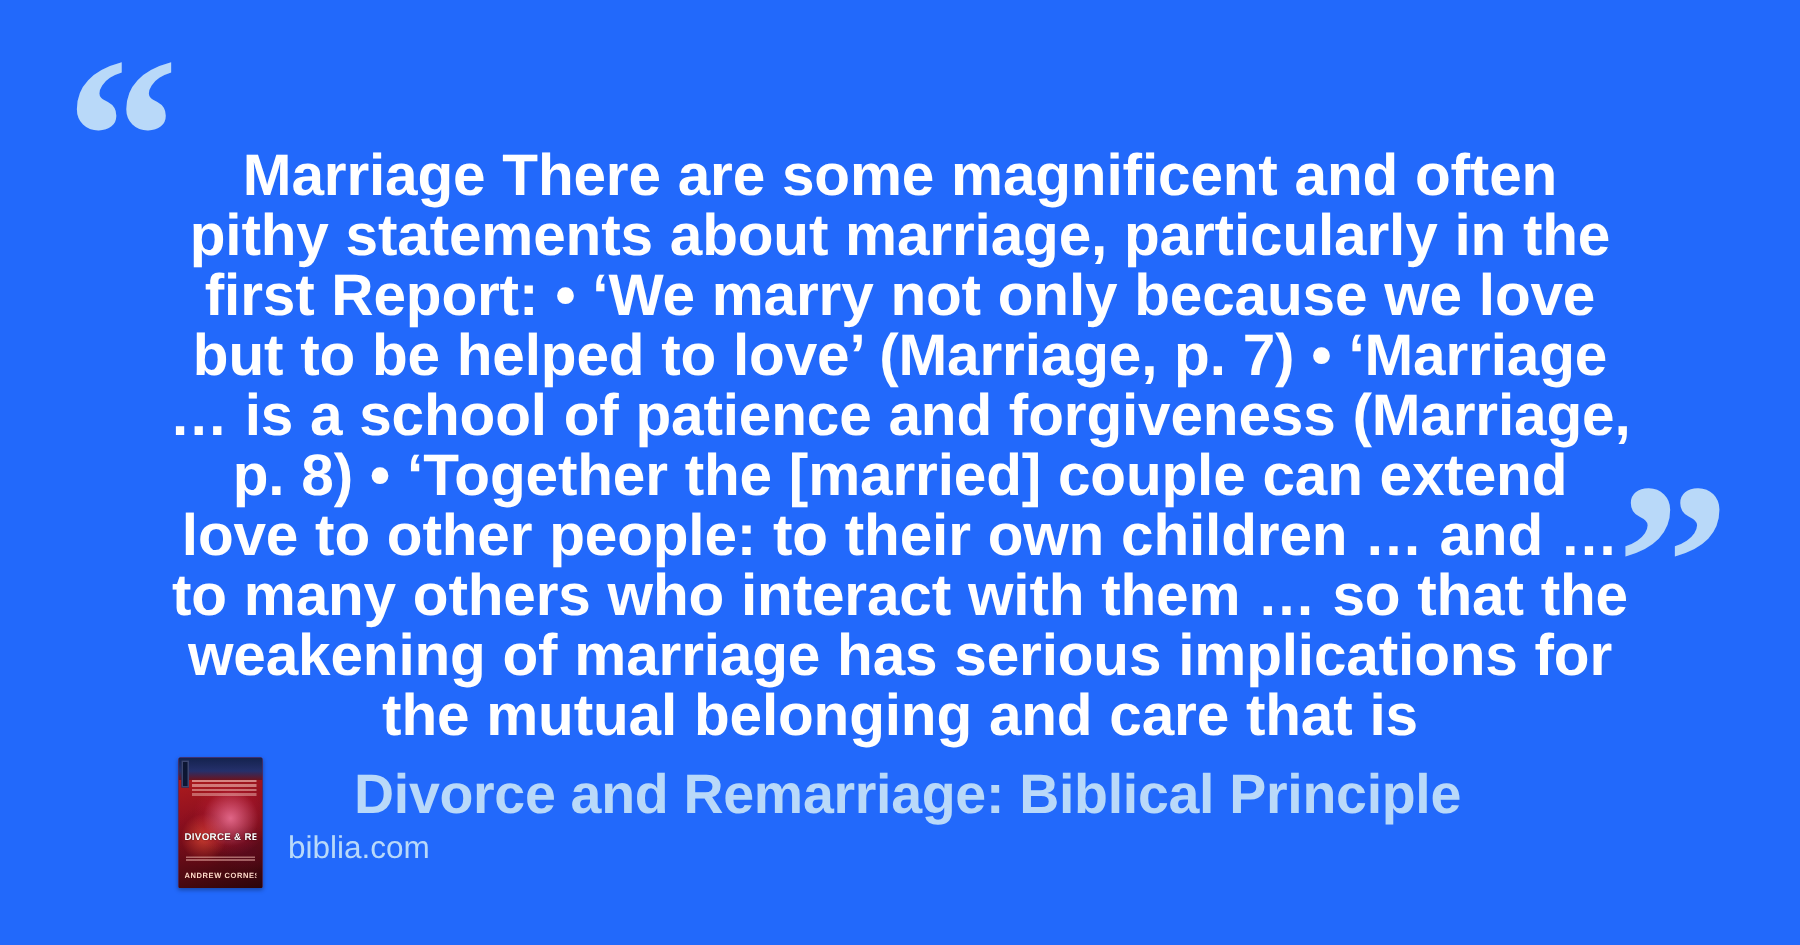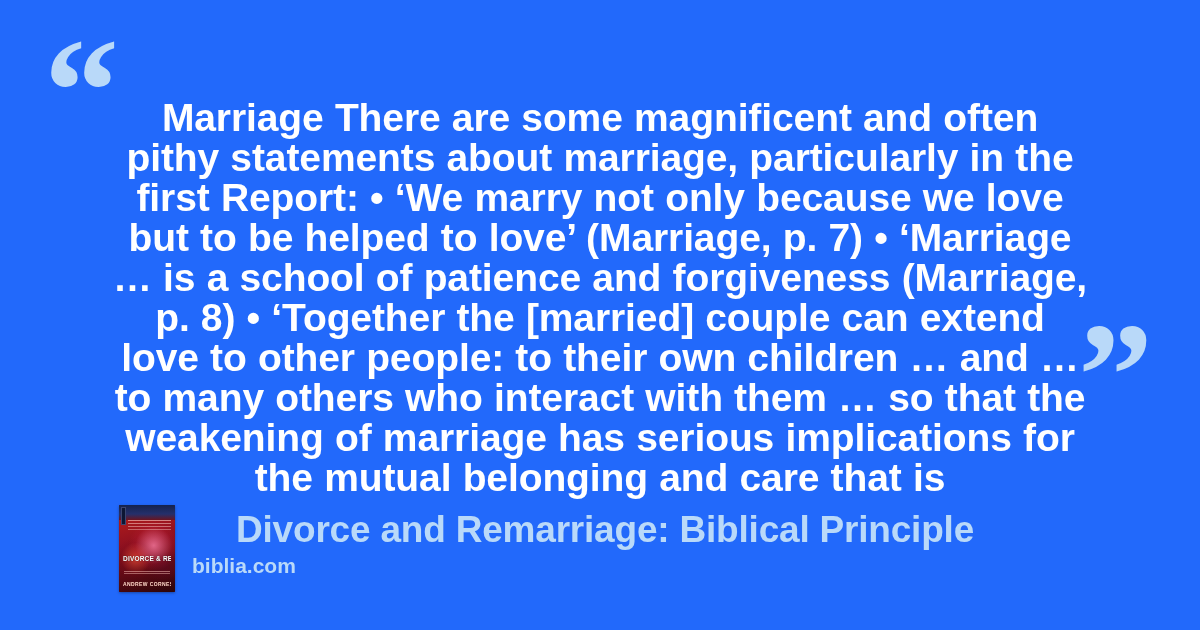--- a/index.html
+++ b/index.html
@@ -165,21 +165,21 @@
     font-weight: 700;
     font-size: 37px;
     line-height: 45px;
     letter-spacing: -0.2px;
     white-space: nowrap;
     overflow: hidden;
     margin-left: 44px;
   }
   .site-name {
     color: #b9d9f9;
-    font-weight: 700;
+    font-weight: 400;
     font-size: 21px;
     line-height: 26px;
     margin-top: 1px;
     white-space: nowrap;
   }
 </style>
 </head>
 <body>
 
 <div class="card">

